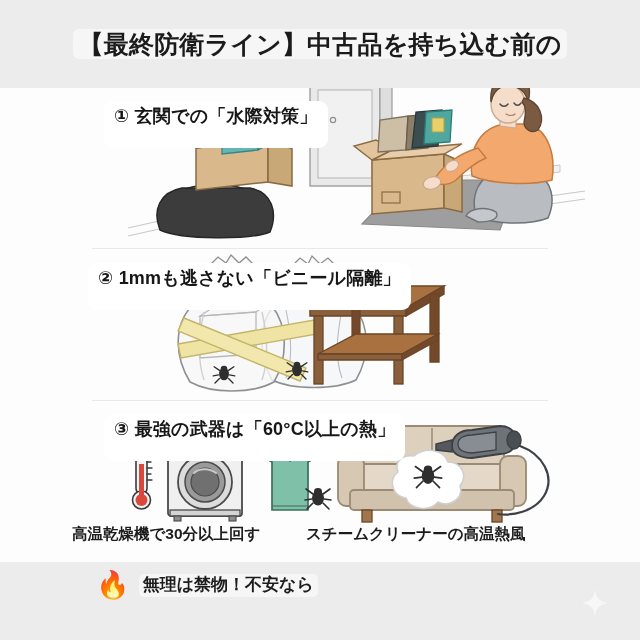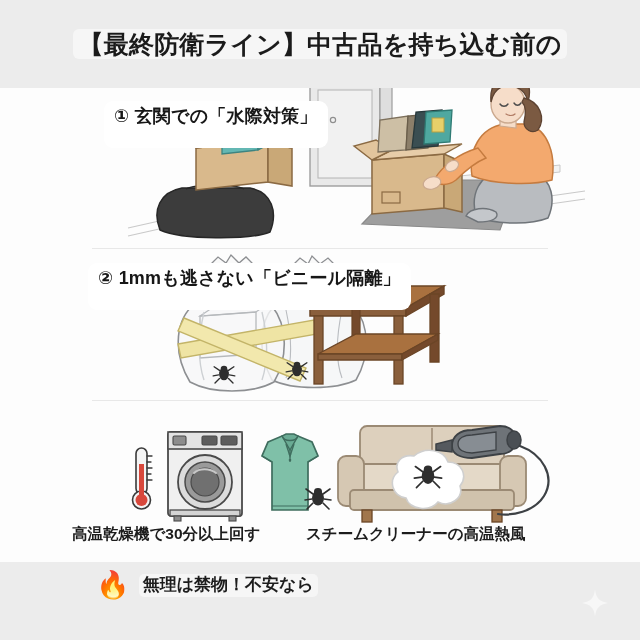--- a/index.html
+++ b/index.html
@@ -372,20 +372,21 @@
             <path d="M0 16 L-16 20 L-16 26 L0 28 Z" fill="#55595e" stroke="#3d4145" stroke-width="1.5"></path>
 
             <path d="M68 22 C90 30, 104 52, 92 72 C82 88, 60 92, 46 90" fill="none" stroke="#3d4145" stroke-width="2.2" stroke-linecap="round"></path>
           </g>
         </svg>
       </div>
 
       <div class="cap" id="cap-left">高温乾燥機で30分以上回す</div>
       <div class="cap" id="cap-right">スチームクリーナーの高温熱風</div>
 
+      <div class="sec-head" id="head3">③ 最強の武器は「60°C以上の熱」</div>
     </div>
 
   </div>
 
   <div class="footer">
     <div class="footer-inner">
       <div class="flame">🔥</div>
       <div class="foot-text">
         <div class="foot-line">無理は禁物！不安なら</div>
       </div>

